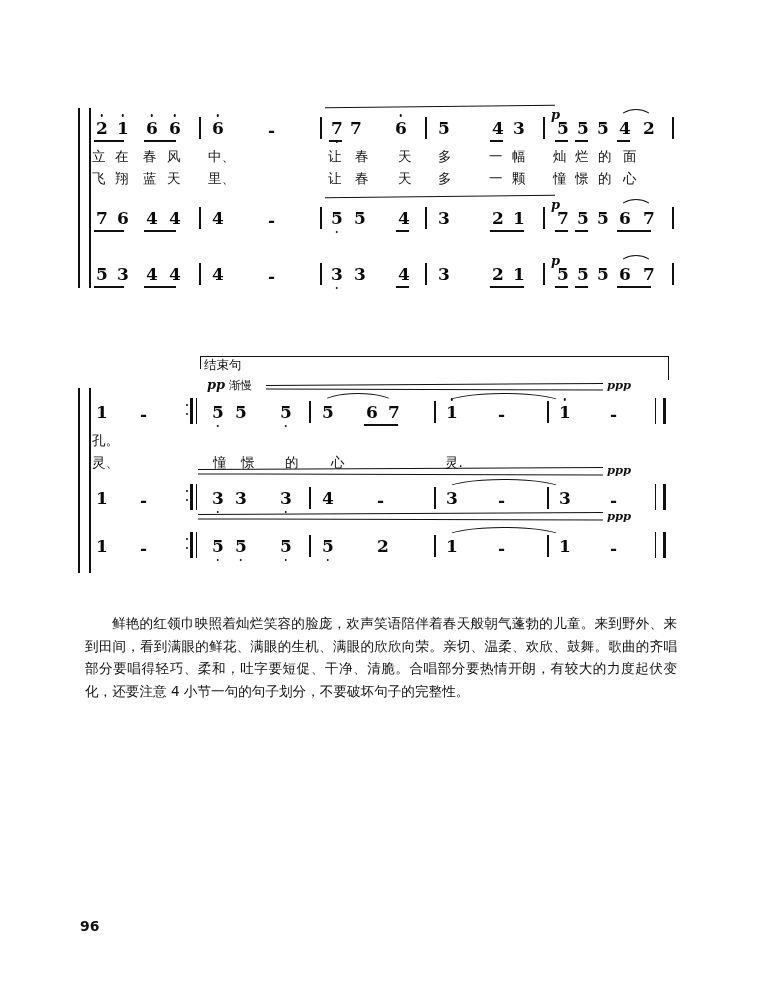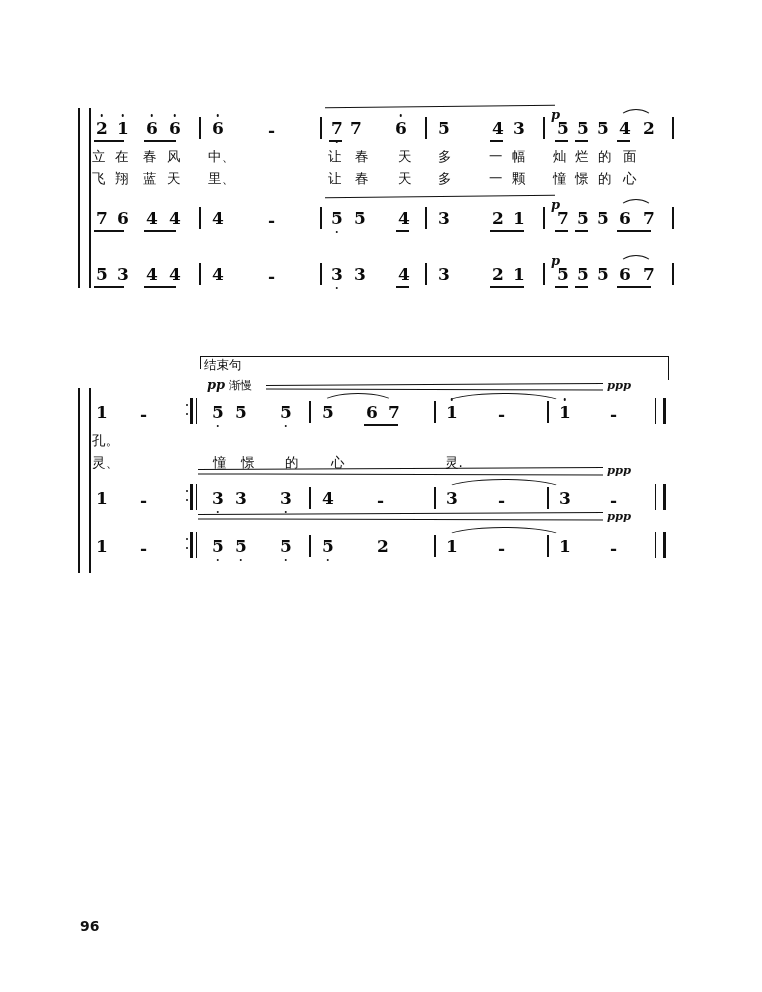--- a/index.html
+++ b/index.html
@@ -662,16 +662,19 @@
 
       <div class="note" style="left:559px; top:10px;">
         <span class="gl">1</span>
       </div>
       <div class="dash" style="left:610px; top:10px;">-</div>
 
       <div class="dbar" style="left:655px; top:4px; height:26px;"></div>
     </div>
   </div>
 
+  <div class="prose">
+    <p>鲜艳的红领巾映照着灿烂笑容的脸庞，欢声笑语陪伴着春天般朝气蓬勃的儿童。来到野外、来到田间，看到满眼的鲜花、满眼的生机、满眼的欣欣向荣。亲切、温柔、欢欣、鼓舞。歌曲的齐唱部分要唱得轻巧、柔和，吐字要短促、干净、清脆。合唱部分要热情开朗，有较大的力度起伏变化，还要注意 4 小节一句的句子划分，不要破坏句子的完整性。</p>
+  </div>
 
   <div class="folio">96</div>
 
 </div>
 
 </body></html>

